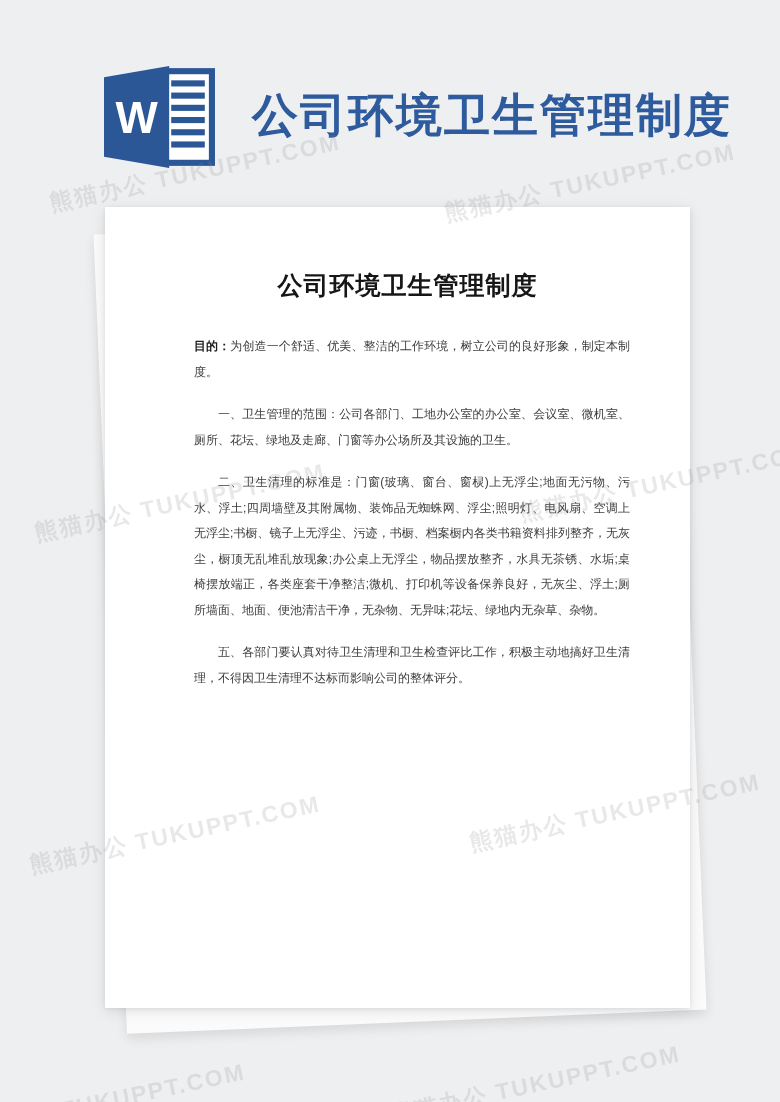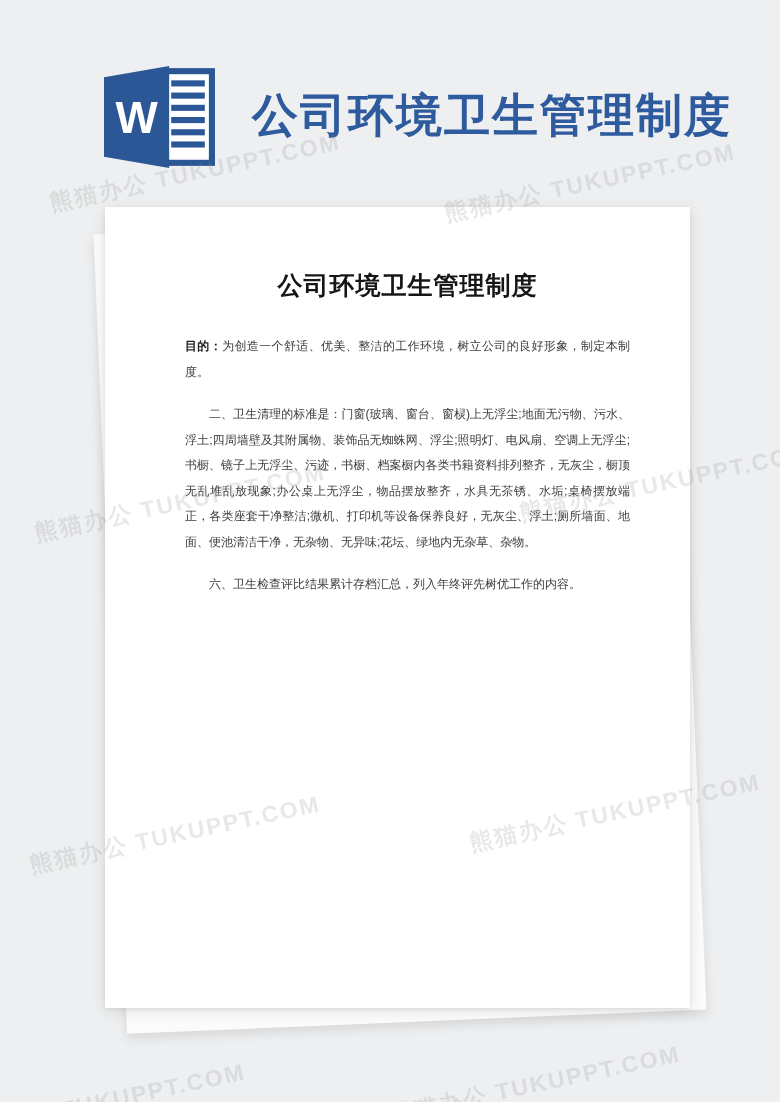--- a/index.html
+++ b/index.html
@@ -37,21 +37,21 @@
     padding:48px 60px 0 80px;
   }
   .doc-title {
     margin:14px 0 0 0;
     text-align:center;
     font-size:25px; line-height:32px;
     font-weight:bold; color:#161616; letter-spacing:1px;
   }
   .doc-body { margin-top:33px; }
   .para {
-    margin:0 0 17px 0;
+    margin:0 0 17px 9px;
     font-size:12px; line-height:25.5px;
     color:#3c3c3c;
     text-align:justify;
   }
   .para.indent { text-indent:2em; }
   .para b { color:#1e1e1e; font-weight:bold; }
 
   
   .wm {
     position:absolute;
@@ -91,22 +91,23 @@
   </svg>
   <div class="header-title">公司环境卫生管理制度</div>
 </div>
 
 <div class="page-back"></div>
 
 <div class="page">
   <h1 class="doc-title">公司环境卫生管理制度</h1>
   <div class="doc-body">
       <p class="para"><b>目的：</b>为创造一个舒适、优美、整洁的工作环境，树立公司的良好形象，制定本制度。</p>
+      <p class="para indent">一、卫生管理的范围：公司各部门、工地办公室的办公室、会议室、微机室、厕所、花坛、绿地及走廊、门窗等办公场所及其设施的卫生。</p>
       <p class="para indent">二、卫生清理的标准是：门窗(玻璃、窗台、窗棂)上无浮尘;地面无污物、污水、浮土;四周墙壁及其附属物、装饰品无蜘蛛网、浮尘;照明灯、电风扇、空调上无浮尘;书橱、镜子上无浮尘、污迹，书橱、档案橱内各类书籍资料排列整齐，无灰尘，橱顶无乱堆乱放现象;办公桌上无浮尘，物品摆放整齐，水具无茶锈、水垢;桌椅摆放端正，各类座套干净整洁;微机、打印机等设备保养良好，无灰尘、浮土;厕所墙面、地面、便池清洁干净，无杂物、无异味;花坛、绿地内无杂草、杂物。</p>
-      <p class="para indent">六、卫生检查评比结果累计存档汇总，列入年终评先树优工作的内容。</p>
+      <p class="para indent">五、各部门要认真对待卫生清理和卫生检查评比工作，积极主动地搞好卫生清理，不得因卫生清理不达标而影响公司的整体评分。</p>
     </div>
 </div>
 
 <span class="wm wm1">熊猫办公 TUKUPPT.COM</span>
 <span class="wm wm2">熊猫办公 TUKUPPT.COM</span>
 <span class="wm wm3">熊猫办公 TUKUPPT.COM</span>
 <span class="wm wm4">熊猫办公 TUKUPPT.COM</span>
 <span class="wm wm5">熊猫办公 TUKUPPT.COM</span>
 <span class="wm wm6">熊猫办公 TUKUPPT.COM</span>
 <span class="wm wm7">熊猫办公 TUKUPPT.COM</span>

